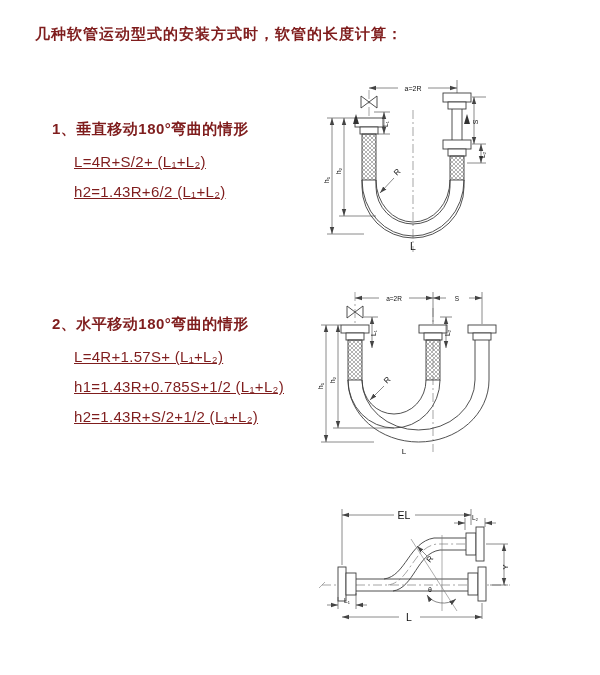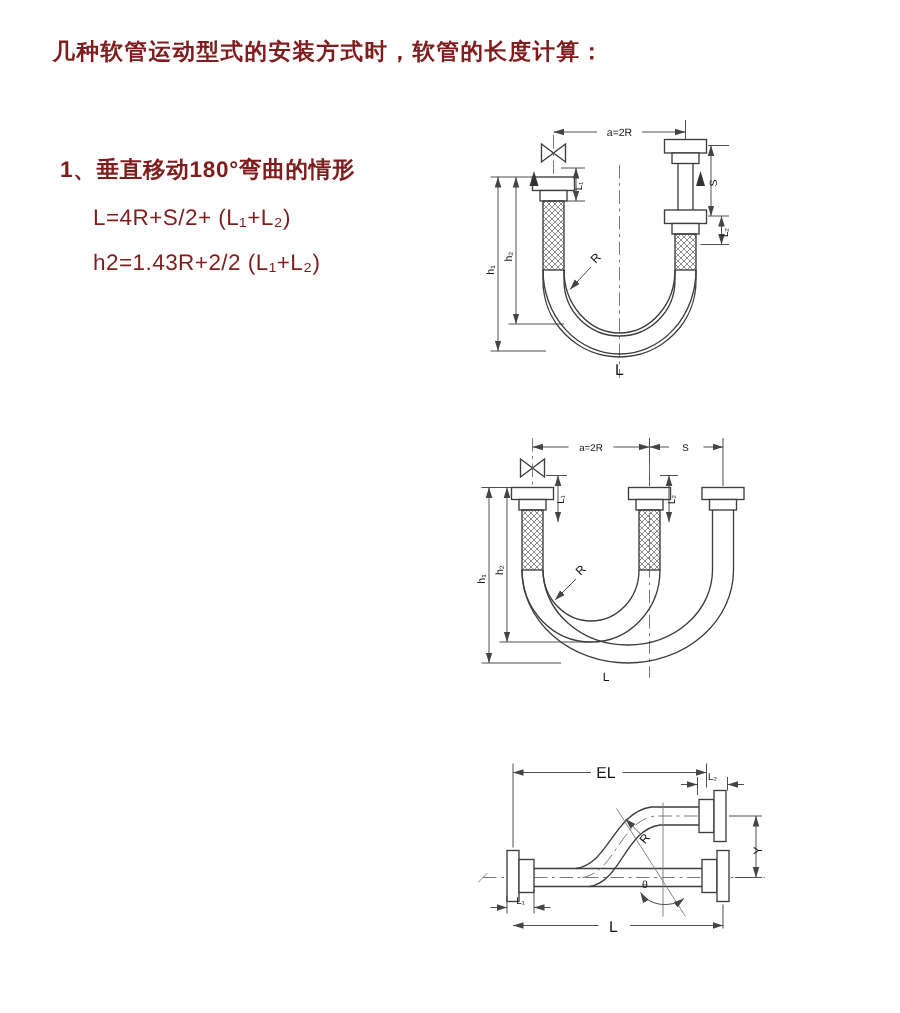--- a/index.html
+++ b/index.html
@@ -1,22 +1,22 @@
 <!DOCTYPE html>
 <html><head>
 <meta charset="utf-8">
 <style>
   html,body{margin:0;padding:0;background:#fff;}
   #page{position:relative;width:600px;height:675px;background:#ffffff;overflow:hidden;
         font-family:"Liberation Sans","DejaVu Sans",sans-serif;color:#7f1d1d;padding-left:32px;}
   .title{position:absolute;left:35px;top:25px;font-size:15px;font-weight:700;letter-spacing:1px;}
-  .section{position:absolute;left:40px;width:275px;}
+  .section{position:absolute;left:52px;width:275px;margin-top:16px;}
   .sec-head{font-size:15px;font-weight:700;letter-spacing:0.5px;white-space:nowrap;}
   .formulas{margin:8px 0 0 22px;}
-  .formula{font-size:15px;line-height:30px;white-space:nowrap;letter-spacing:0.3px;}
+  .formula{font-size:15px;line-height:30px;white-space:nowrap;letter-spacing:0.3px;text-decoration:underline;}
   #sec1{top:104px;} #sec2{top:299px;} #sec3{top:514px;}
   .diag{position:absolute;}
   #d1{left:312px;top:66px;} #d2{left:312px;top:284px;} #d3{left:314px;top:497px;}
   svg{display:block;}
   svg text{font-family:"Liberation Sans","DejaVu Sans",sans-serif;fill:#111;}
   .w{fill:none;stroke:#3d3d3d;stroke-width:0.9;}          
   .wf{fill:#ffffff;stroke:#3d3d3d;stroke-width:0.9;}      
   .dim{fill:none;stroke:#4a4a4a;stroke-width:0.65;}       
   .cl{fill:none;stroke:#6a6a6a;stroke-width:0.6;stroke-dasharray:9 3 2 3;} 
   .con{fill:none;stroke:#777;stroke-width:0.6;}           
@@ -28,24 +28,34 @@
 <div id="page">
 
   <div class="title">几种软管运动型式的安装方式时，软管的长度计算：</div>
 
   <div class="section" id="sec1">
     <div class="sec-head">
       <span>1、</span><span>垂直移动180°弯曲的情形</span>
     </div>
     <div class="formulas">
       <div class="formula">L=4R+S/2+ (L₁+L₂)</div>
-      <div class="formula">h2=1.43R+2/2 (L₁+L₂)</div>
-    </div>
-  </div>
-
+      <div class="formula">h2=1.43R+6/2 (L₁+L₂)</div>
+    </div>
+  </div>
+
+  <div class="section" id="sec2">
+    <div class="sec-head">
+      <span>2、</span><span>水平移动180°弯曲的情形</span>
+    </div>
+    <div class="formulas">
+      <div class="formula">L=4R+1.57S+ (L₁+L₂)</div>
+      <div class="formula">h1=1.43R+0.785S+1/2 (L₁+L₂)</div>
+      <div class="formula">h2=1.43R+S/2+1/2 (L₁+L₂)</div>
+    </div>
+  </div>
 
 
   <div class="diag" id="d1">
   <svg width="235" height="192" viewBox="0 0 235 192">
     <defs>
       <marker id="ar1" markerWidth="8" markerHeight="6" refX="7" refY="3" orient="auto-start-reverse" markerUnits="userSpaceOnUse">
         <path d="M0,0.8 L7,3 L0,5.2 Z" fill="#444"></path>
       </marker>
       <pattern id="hx1" width="4" height="4" patternUnits="userSpaceOnUse">
         <path d="M0,4 L4,0 M0,0 L4,4" stroke="#808080" stroke-width="0.6"></path>

